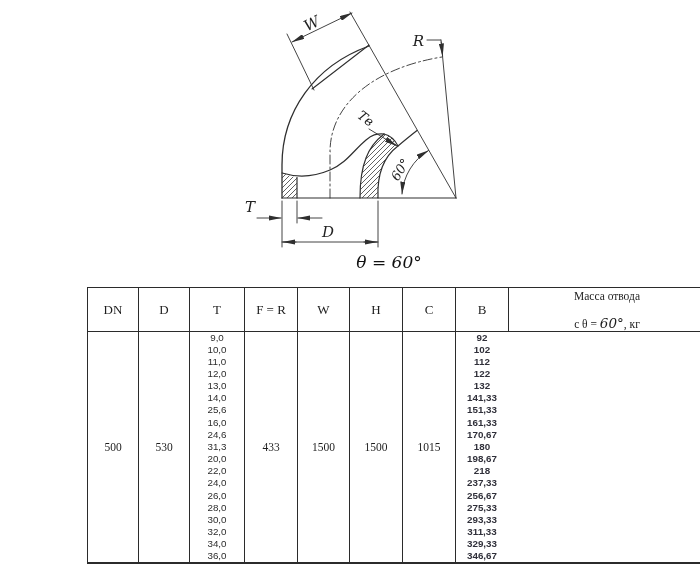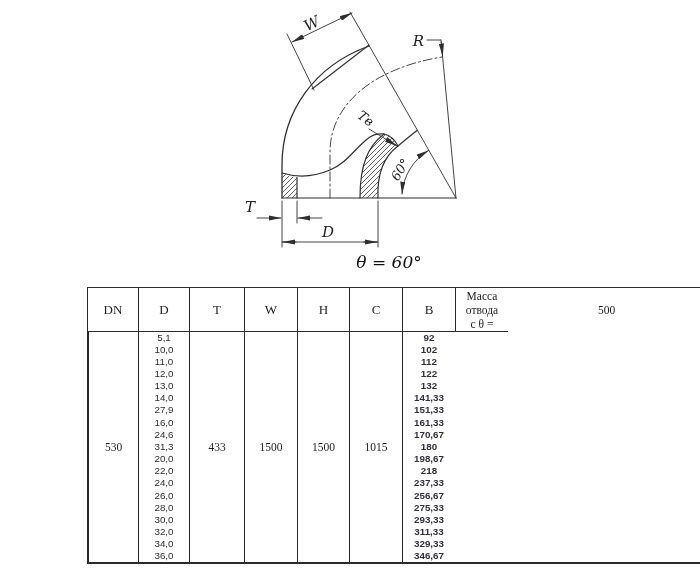--- a/index.html
+++ b/index.html
@@ -95,39 +95,40 @@
     <text class="dim-label" x="250" y="212" text-anchor="middle">T</text>
     <text class="dim-label" x="328" y="237" text-anchor="middle">D</text>
     <text class="caption" x="389" y="268" text-anchor="middle">θ = 60°</text>
   </svg>
 
   <div id="spec-table">
 
     <div class="cell th first">DN</div>
     <div class="cell th">D</div>
     <div class="cell th">T</div>
+    <div class="cell th">F = R</div>
     <div class="cell th">W</div>
     <div class="cell th">H</div>
     <div class="cell th">C</div>
     <div class="cell th">B</div>
     <div class="cell th th-mass">
       <div>Масса отвода</div>
       <div><span>с θ = </span><span class="angle-accent">60°</span><span>, кг</span></div>
     </div>
 
     <div class="cell val first">500</div>
     <div class="cell val">530</div>
     <div class="cell stack">
-        <div>5,1</div>
+        <div>9,0</div>
         <div>10,0</div>
         <div>11,0</div>
         <div>12,0</div>
         <div>13,0</div>
         <div>14,0</div>
-        <div>27,9</div>
+        <div>25,6</div>
         <div>16,0</div>
         <div>24,6</div>
         <div>31,3</div>
         <div>20,0</div>
         <div>22,0</div>
         <div>24,0</div>
         <div>26,0</div>
         <div>28,0</div>
         <div>30,0</div>
         <div>32,0</div>

